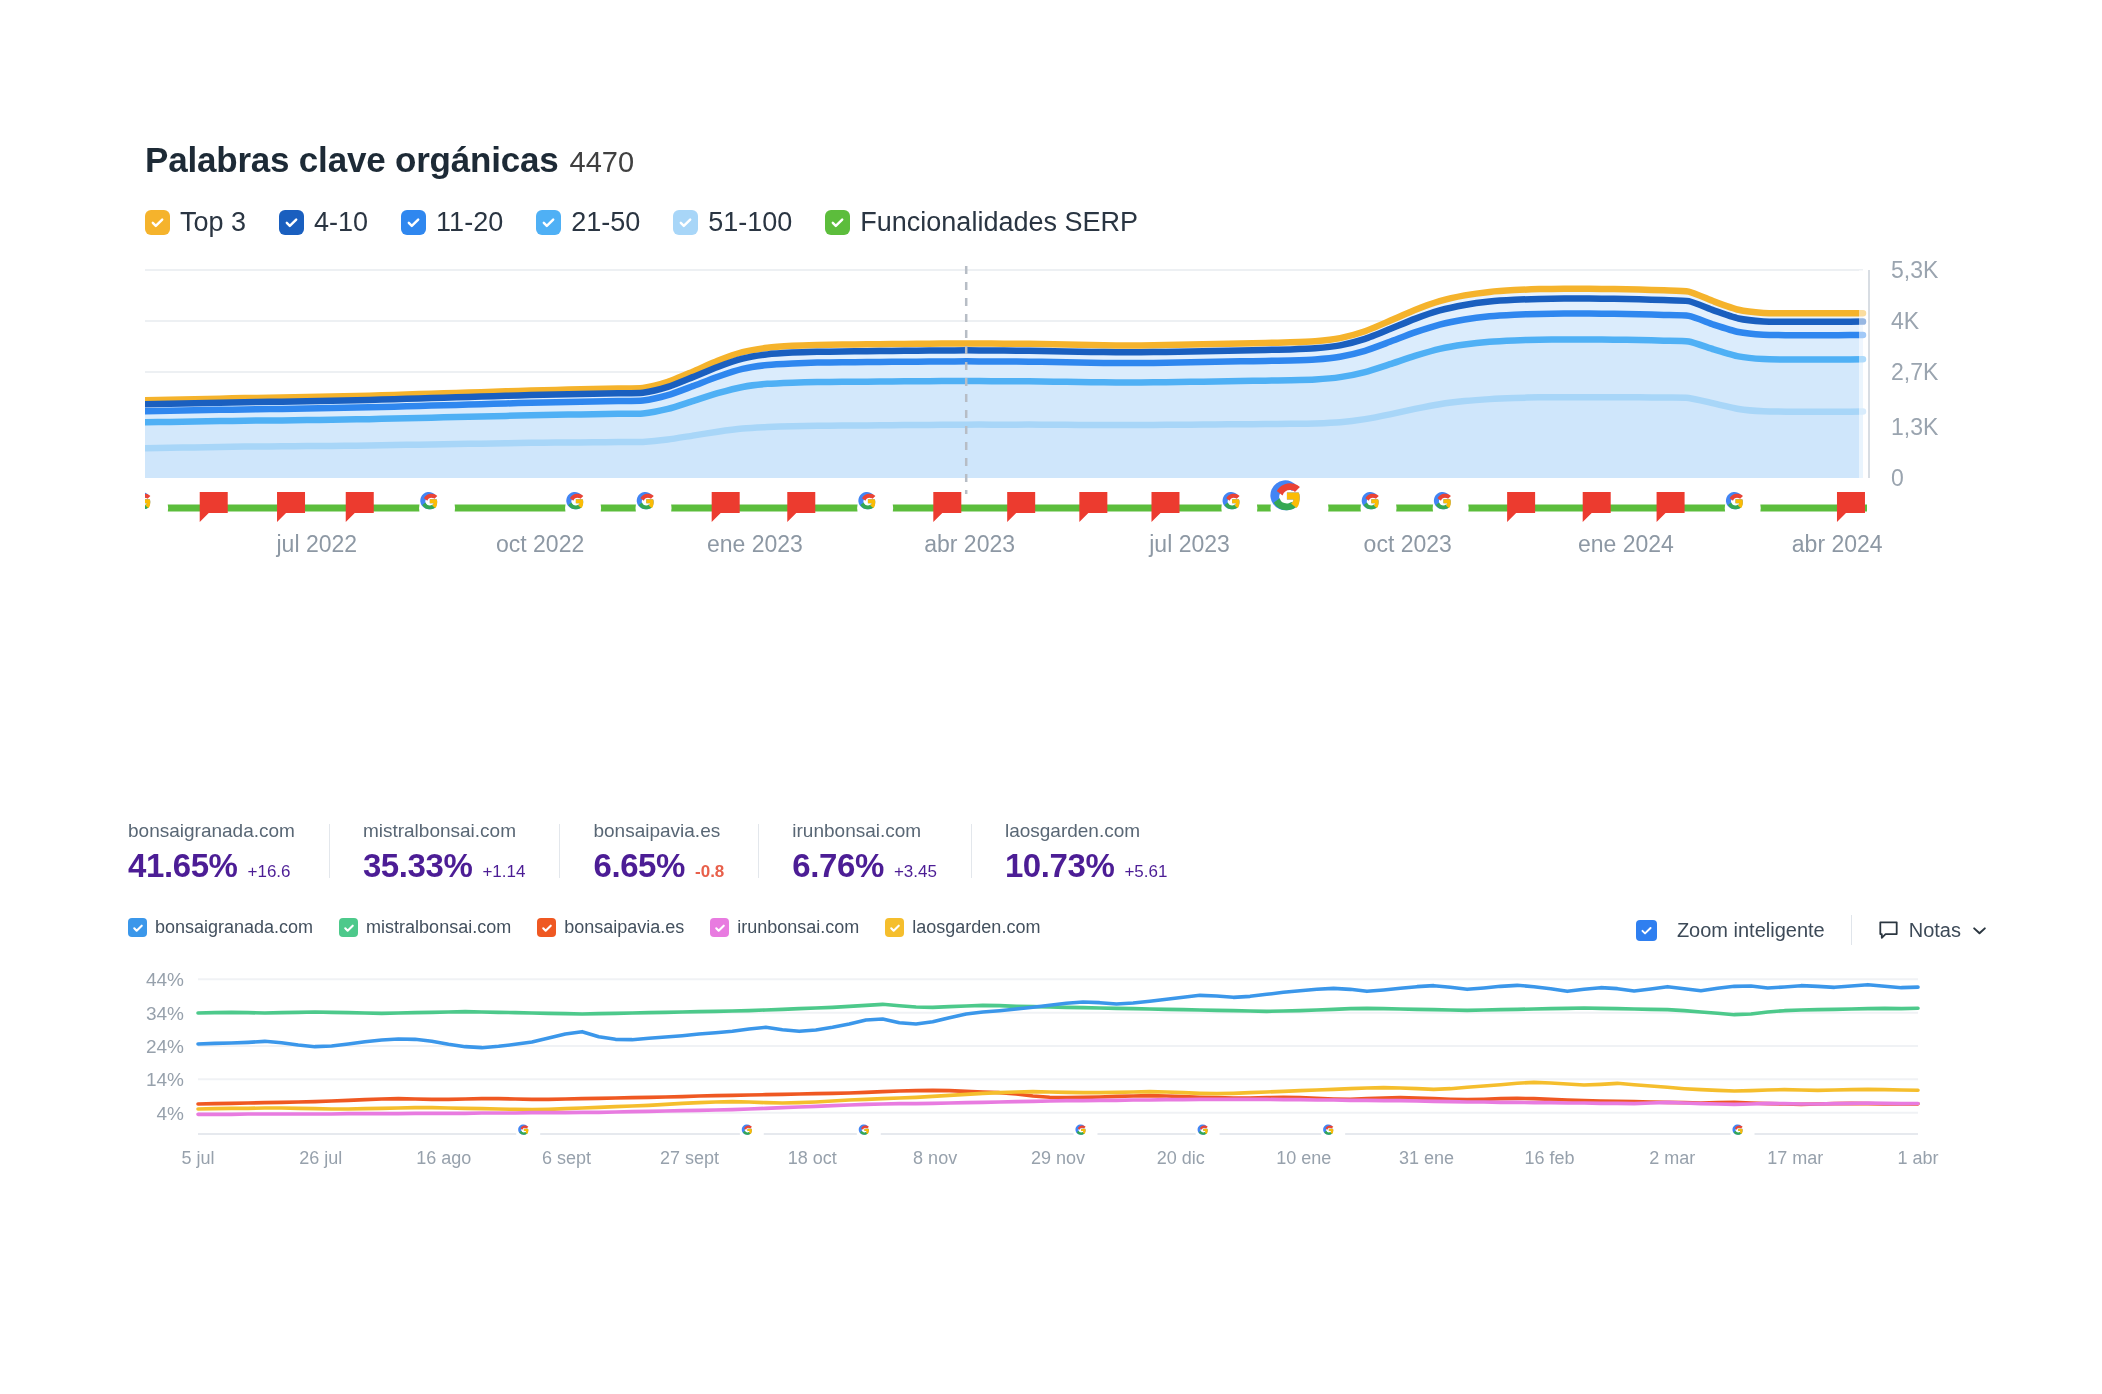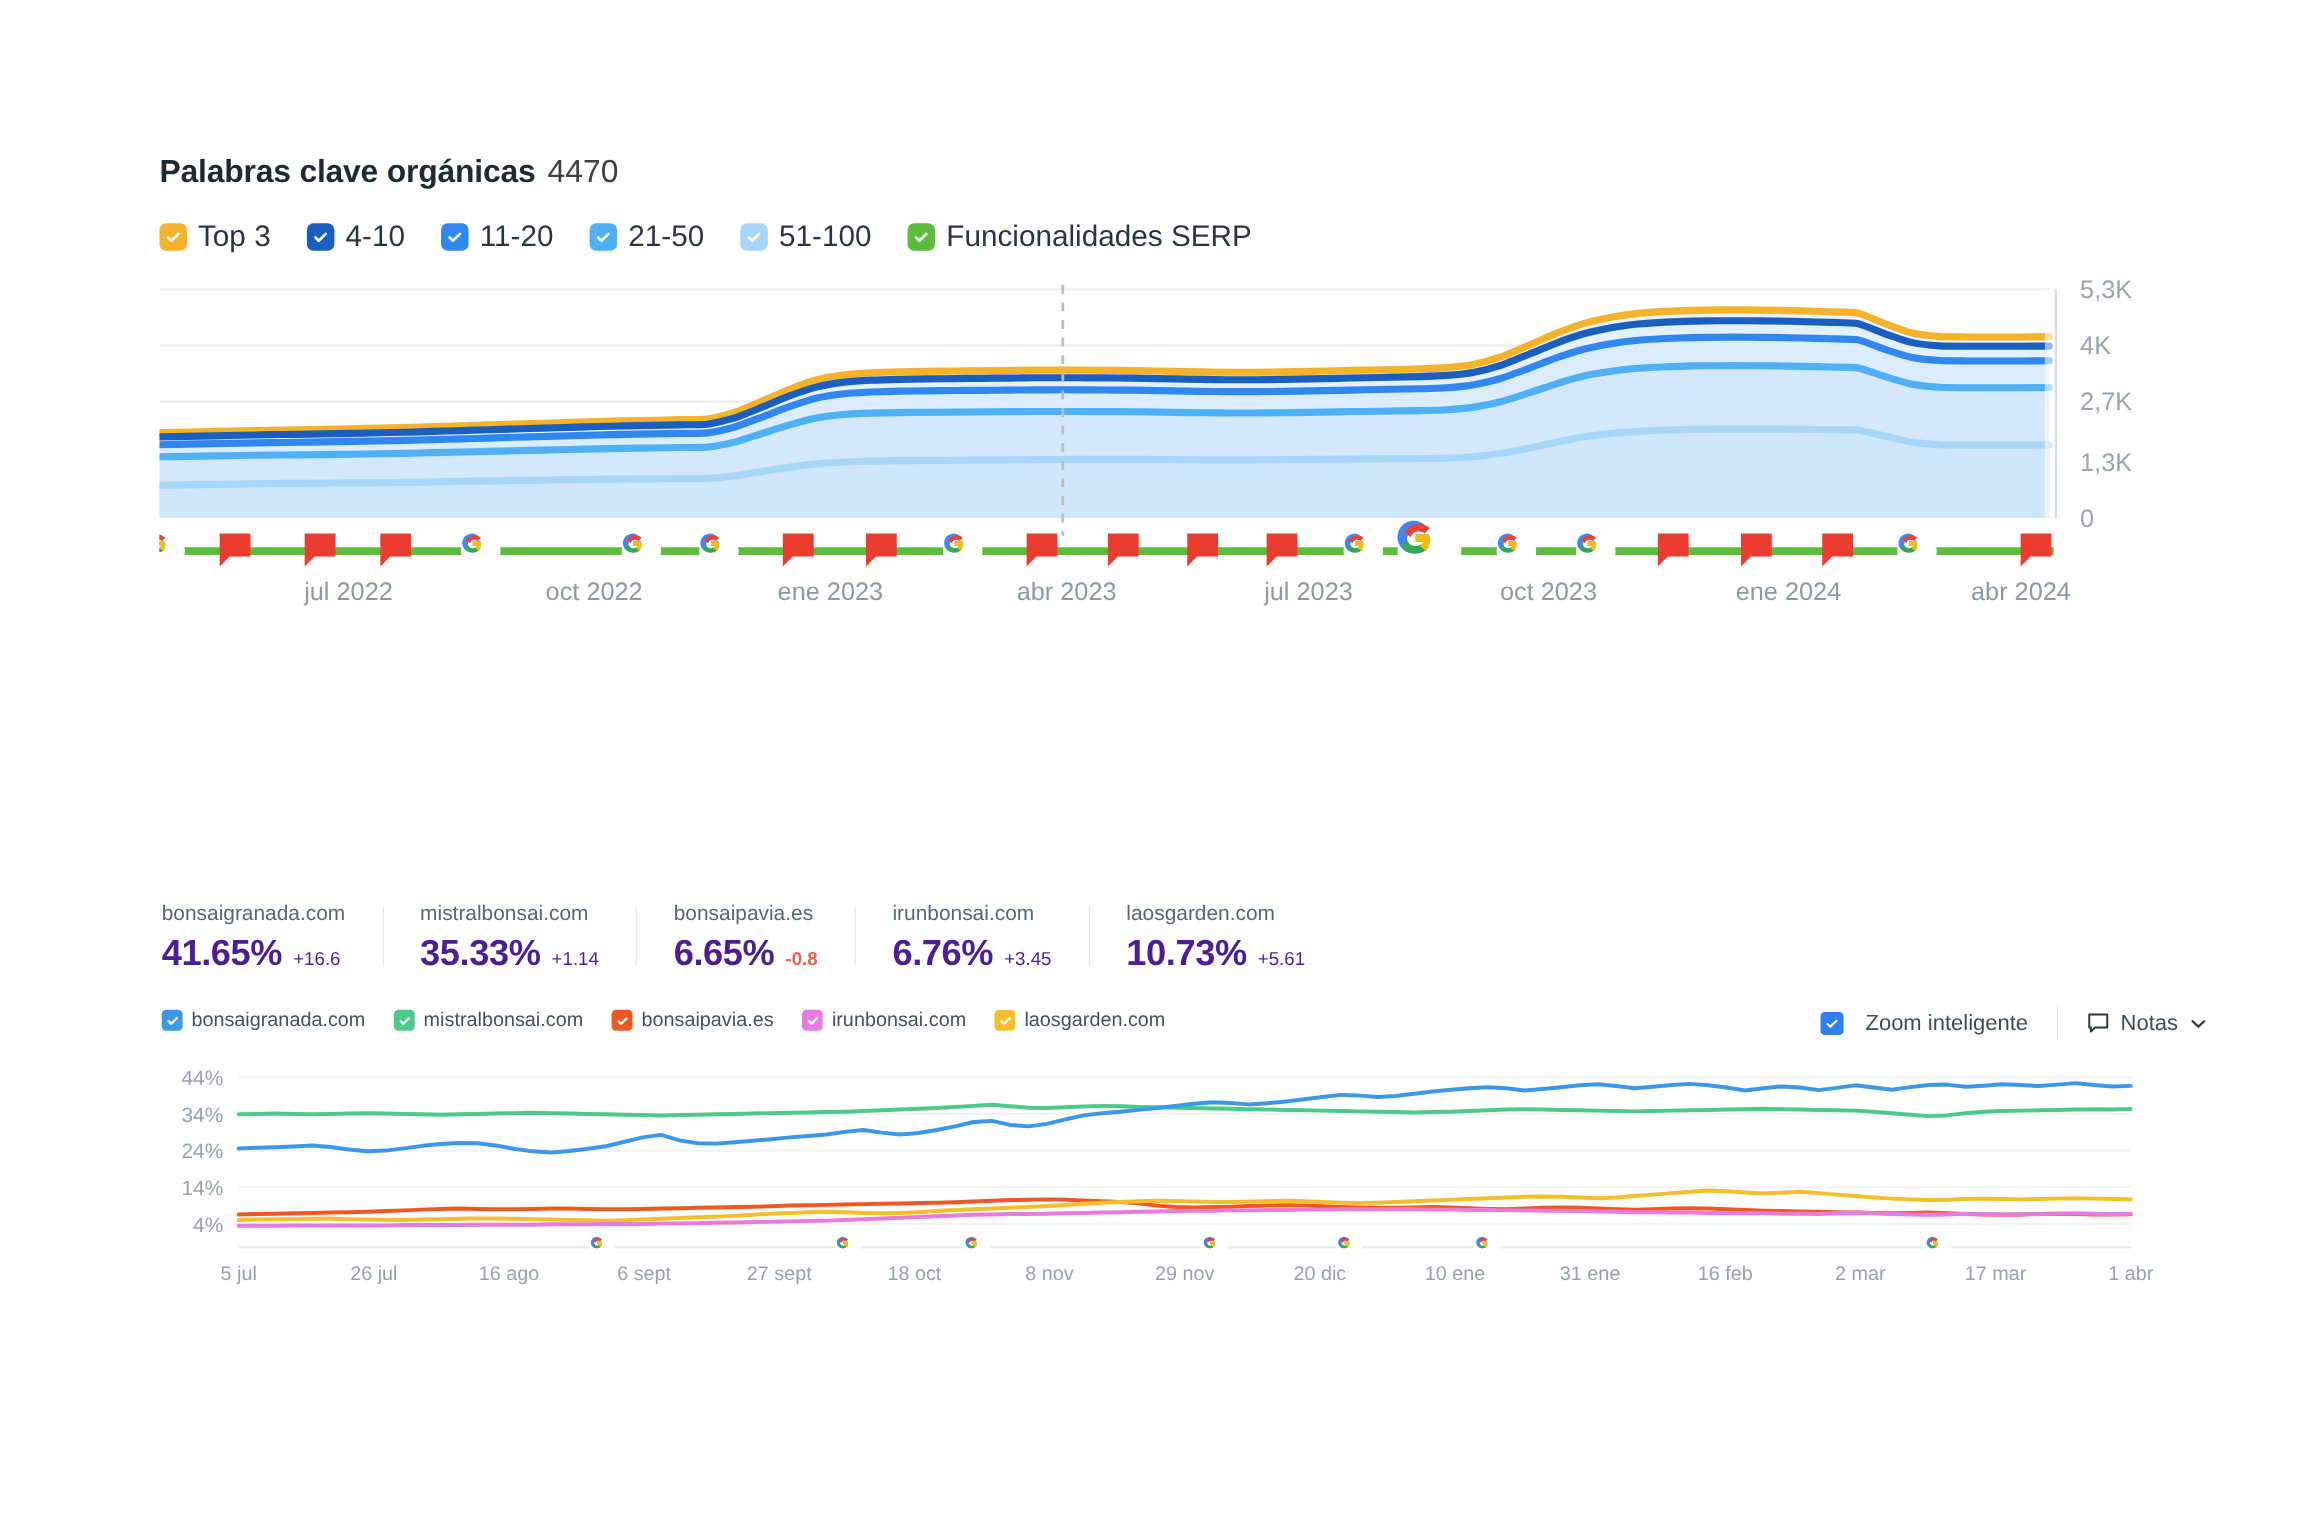--- a/index.html
+++ b/index.html
@@ -6,34 +6,34 @@
   body{
     width:2102px;height:1394px;background:#ffffff;
     font-family:"Liberation Sans", sans-serif;
     color:#222b36;-webkit-font-smoothing:antialiased;
   }
   .page{position:relative;width:2102px;height:1394px;overflow:hidden;}
 
   
   .panel-top{position:absolute;left:145px;top:140px;width:1860px;}
   .title-row{display:flex;align-items:baseline;gap:11px;}
-  .title-main{font-size:29px;font-weight:700;letter-spacing:-.2px;color:#1d2a36;}
+  .title-main{font-size:35px;font-weight:700;letter-spacing:-.2px;color:#1d2a36;}
   .title-count{font-size:29px;font-weight:400;color:#404040;}
 
   .legend{display:flex;align-items:center;gap:0;margin-top:27px;}
   .legend-item{display:flex;align-items:center;gap:10px;margin-right:33px;cursor:pointer;}
   .cbx{width:25px;height:25px;border-radius:6px;display:flex;align-items:center;justify-content:center;flex:none;}
   .cbx svg{width:15px;height:15px;display:block;}
   .legend-label{font-size:27px;color:#2a3542;white-space:nowrap;}
 
   .chart-wrap{position:relative;margin-top:22px;}
   .chart-svg{display:block;}
 
   
-  .panel-bottom{position:absolute;left:147px;top:820px;width:1860px;}
+  .panel-bottom{position:absolute;left:128px;top:820px;width:1860px;}
   .stats{display:flex;align-items:flex-start;}
   .stat{padding:0 34px;position:relative;}
   .stat:first-child{padding-left:0;}
   .stat + .stat::before{
     content:"";position:absolute;left:0;top:4px;width:1px;height:54px;background:#e3e7ec;
   }
   .stat-domain{font-size:19px;color:#596775;margin-bottom:5px;white-space:nowrap;}
   .stat-line{display:flex;align-items:baseline;gap:10px;}
   .stat-value{font-size:33px;font-weight:700;color:#4c1d95;letter-spacing:-.4px;}
   .stat-delta{font-size:17px;font-weight:400;}

